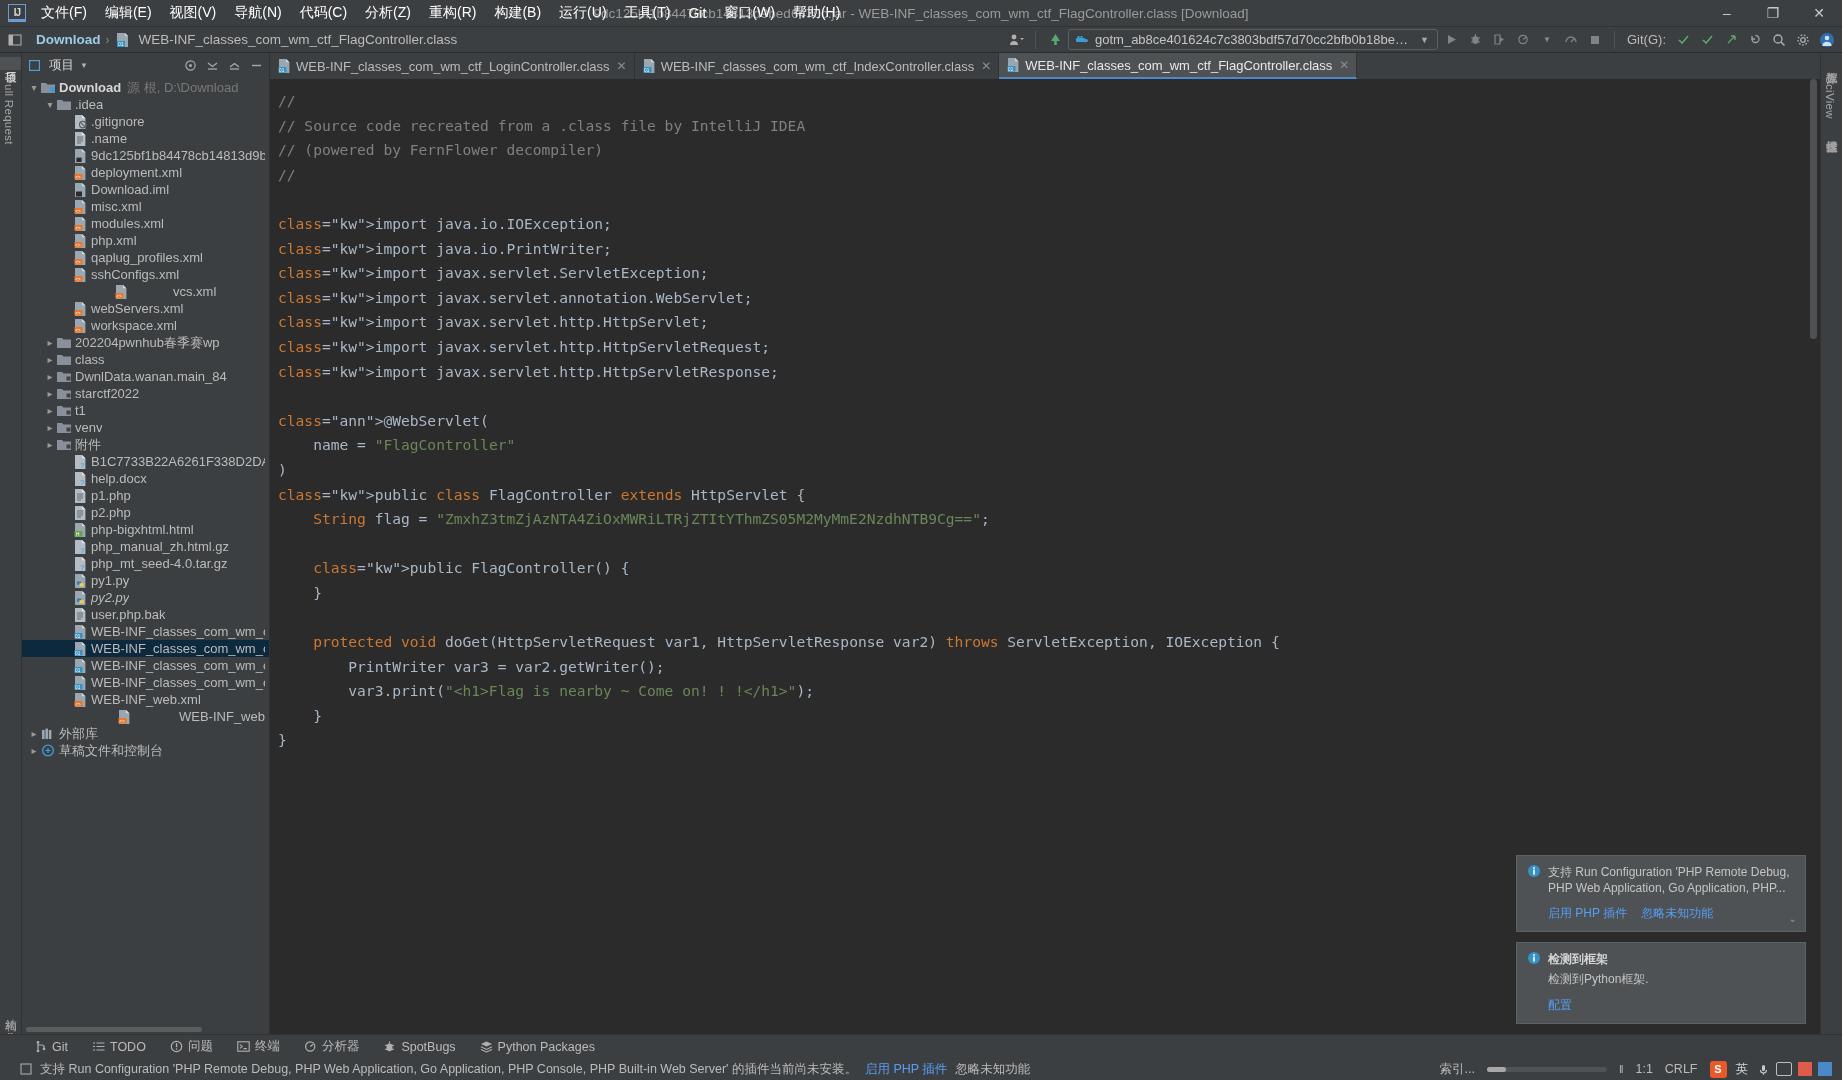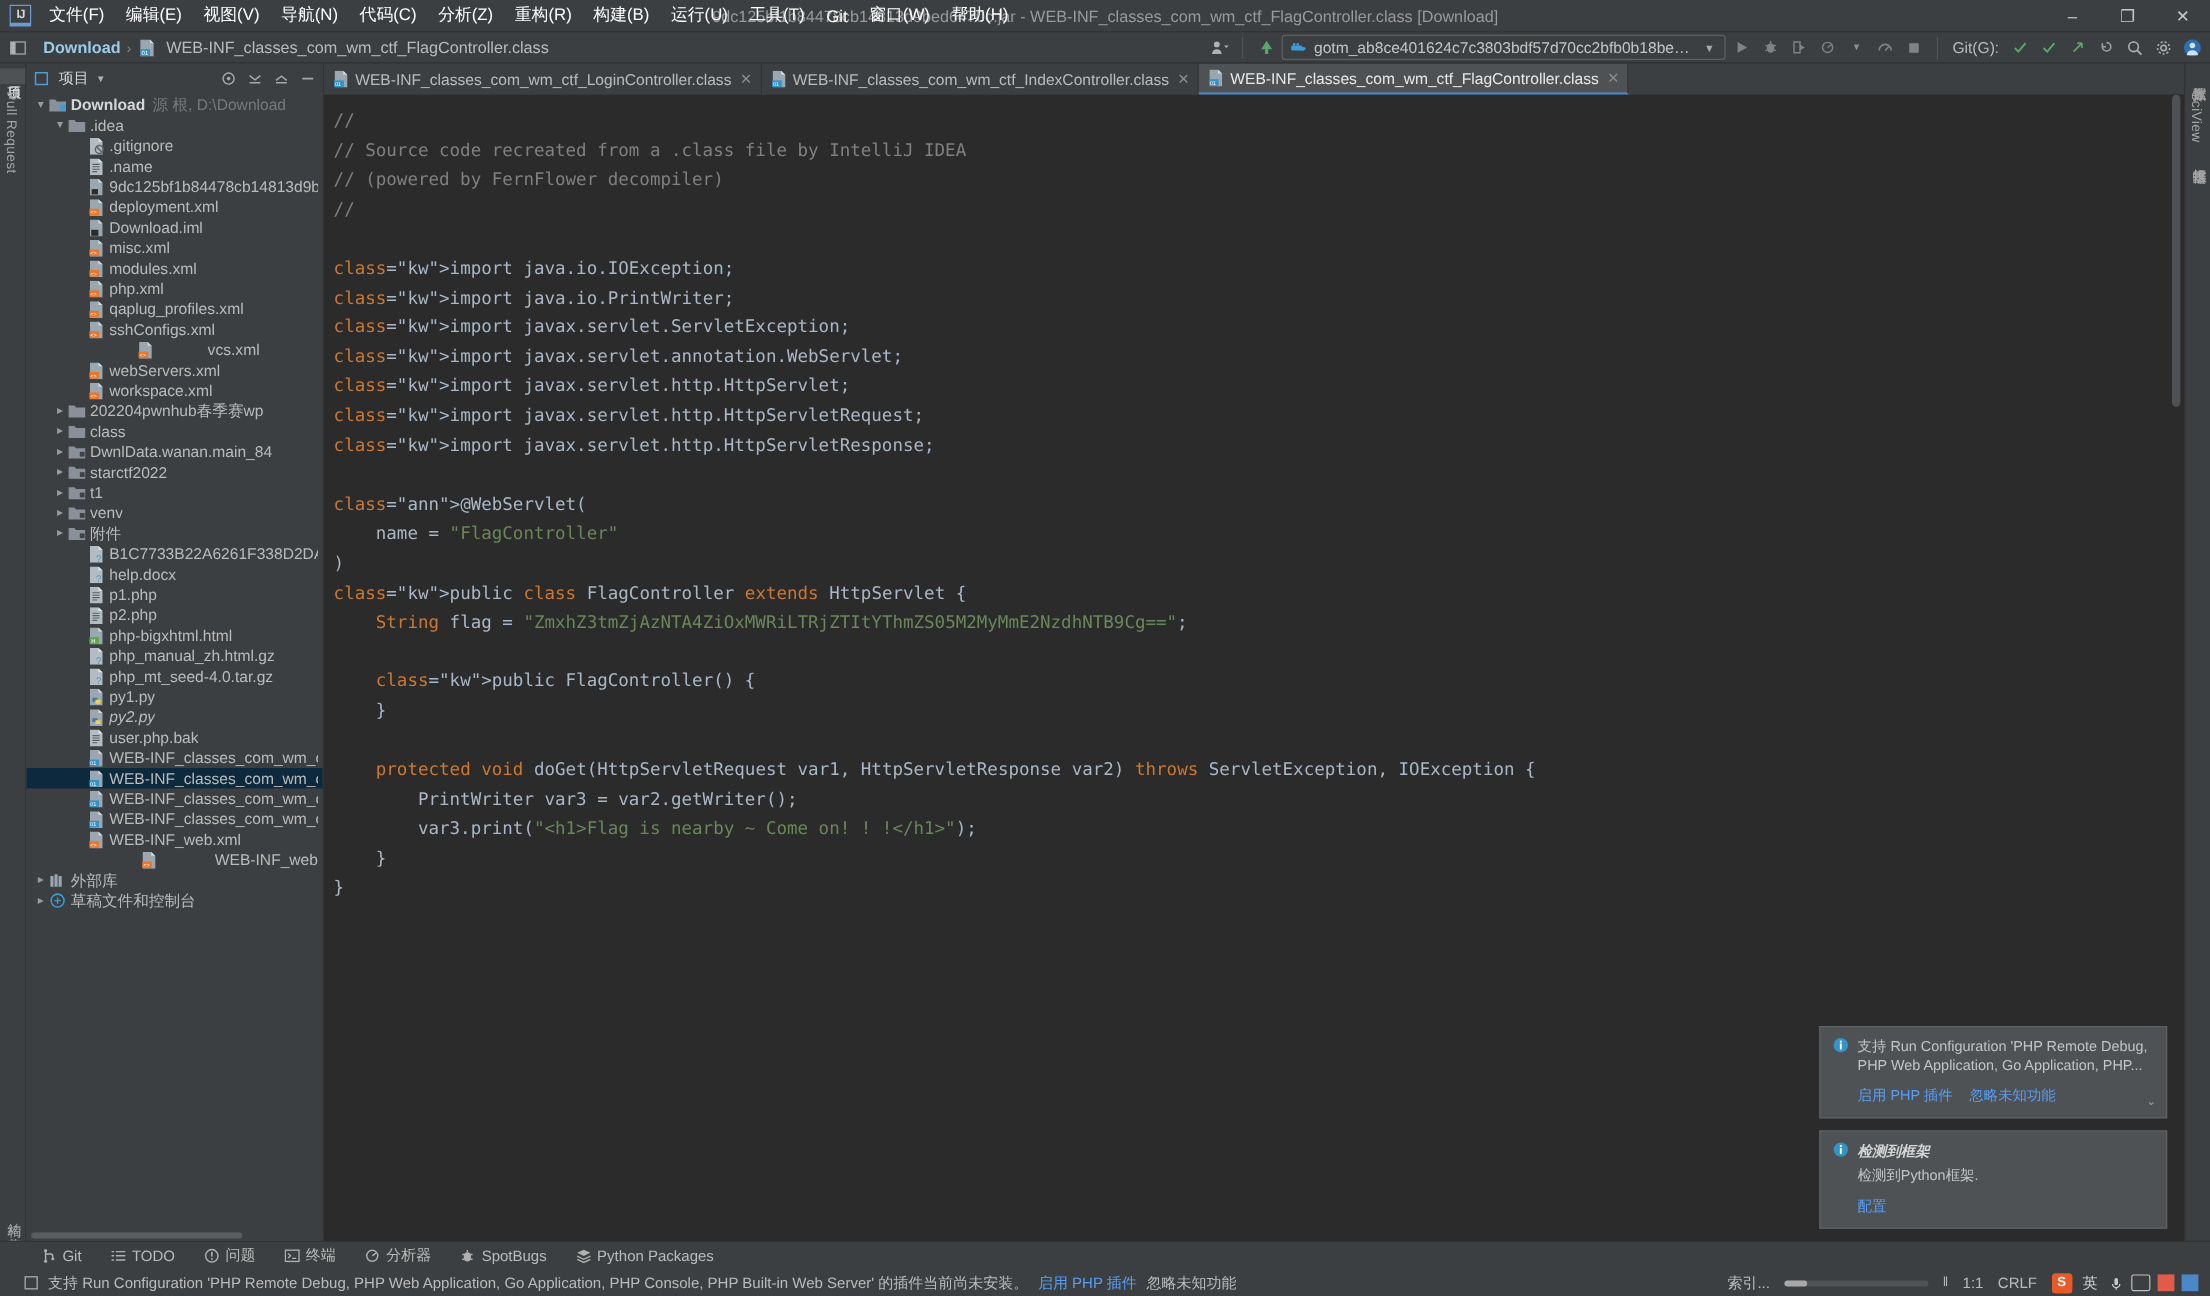--- a/index.html
+++ b/index.html
@@ -905,21 +905,21 @@
           </div>
           <div class="notif">
             <div class="notif-head">
               <span class="info-ic">
                 <svg width="14" height="14" viewBox="0 0 14 14">
                     <circle cx="7" cy="7" r="6" fill="#3592c4"></circle>
                     <rect x="6.2" y="5.6" width="1.6" height="5" fill="#fff"></rect>
                     <rect x="6.2" y="3.2" width="1.6" height="1.7" fill="#fff"></rect>
                   </svg>
               </span>
-              <span class="notif-txt" style="font-weight:bold;color:#d5d5d5;font-style:italic;">检测到框架</span>
+              <span class="notif-txt" style="font-weight:bold;color:#d5d5d5;">检测到框架</span>
             </div>
             <div style="padding-left:21px;margin-top:4px;">检测到Python框架.</div>
             <div class="notif-links">
               <span class="lk">配置</span>
             </div>
           </div>
         </div>
       </div>
     </div>
 

